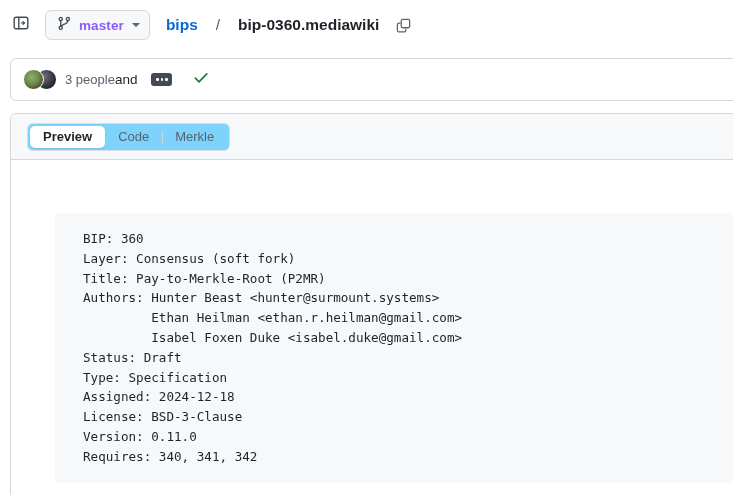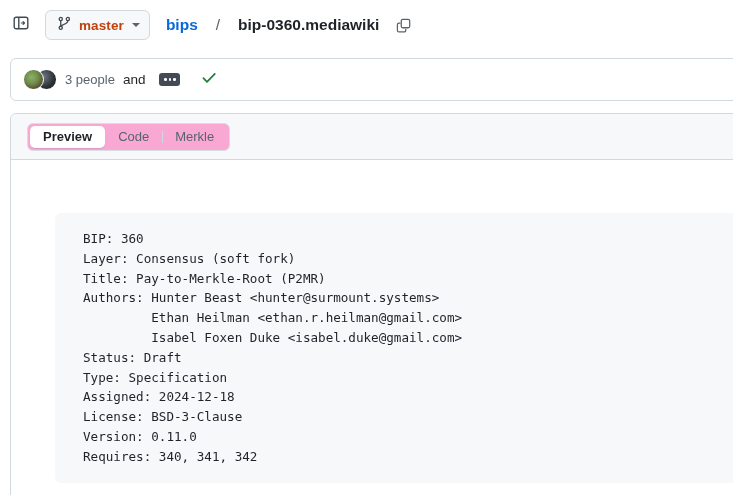--- a/index.html
+++ b/index.html
@@ -40,21 +40,21 @@
     border-radius: 6px;
     background: #f6f8fa;
     display: flex;
     align-items: center;
     gap: 7px;
     cursor: pointer;
   }
   .branch-name {
     font-size: 13.5px;
     font-weight: 600;
-    color: #c2410c;
+    color: #8b5cf6;
     letter-spacing: .1px;
   }
   .caret {
     width: 0; height: 0;
     border-left: 4px solid transparent;
     border-right: 4px solid transparent;
     border-top: 4.5px solid #59636e;
     margin-left: 1px;
   }
 
@@ -123,21 +123,20 @@
   .commit-people {
     font-size: 13px;
     color: #59636e;
     margin-left: 4px;
     cursor: pointer;
     white-space: nowrap;
   }
   .commit-and {
     font-size: 13.5px;
     color: #1f2328;
-    margin-left: 8px;
     white-space: nowrap;
   }
   .commit-author {
     font-size: 13.5px;
     color: #1f2328;
     font-weight: 700;
     margin-left: 5px;
     cursor: pointer;
     white-space: nowrap;
   }
@@ -199,21 +198,21 @@
     border-bottom: 1px solid #d1d9e0;
     display: flex;
     align-items: center;
     padding-left: 16px;
   }
 
   .segmented {
     display: flex;
     align-items: stretch;
     height: 28px;
-    background: #f9a8d4;
+    background: #7dd3fc;
     border: 1px solid #d8dee4;
     border-radius: 6px;
     padding: 2px;
   }
   .seg-item {
     display: flex;
     align-items: center;
     padding: 0 13px;
     font-size: 13px;
     color: #59636e;

